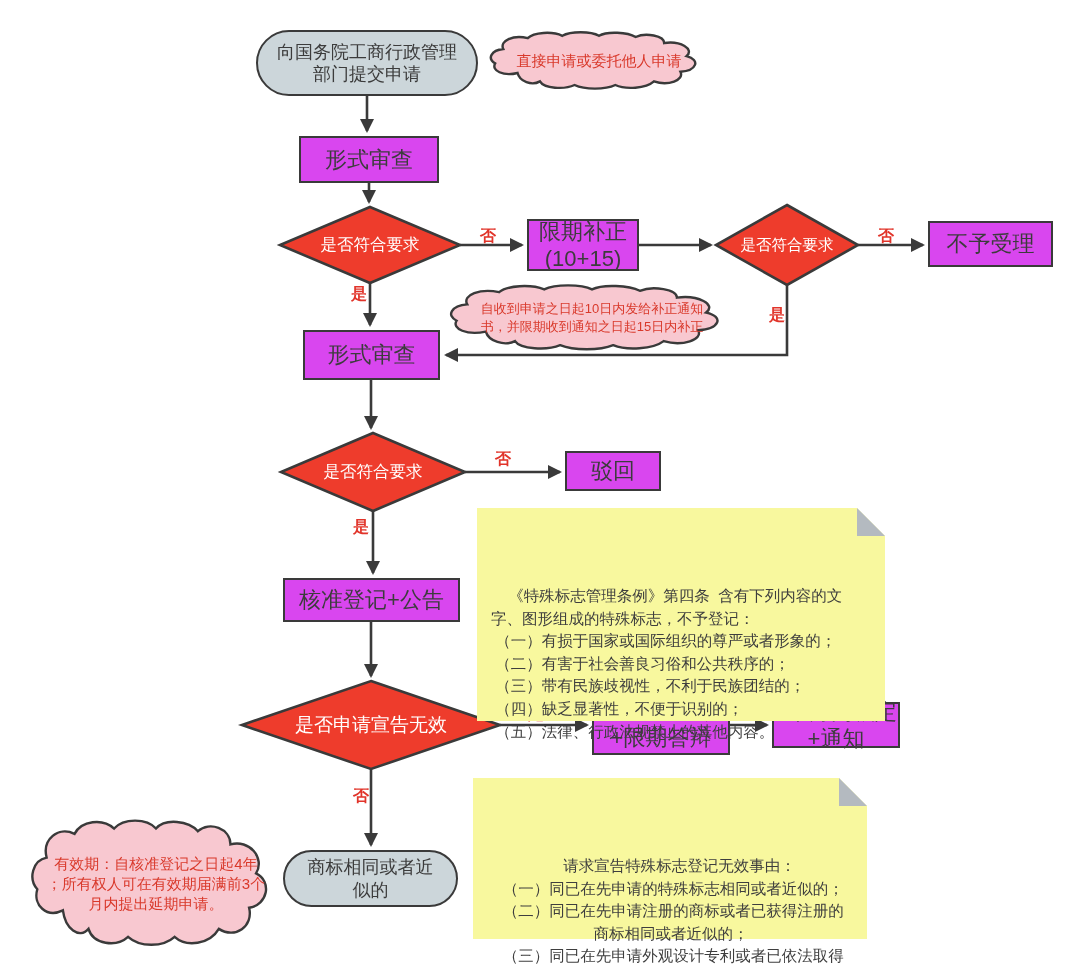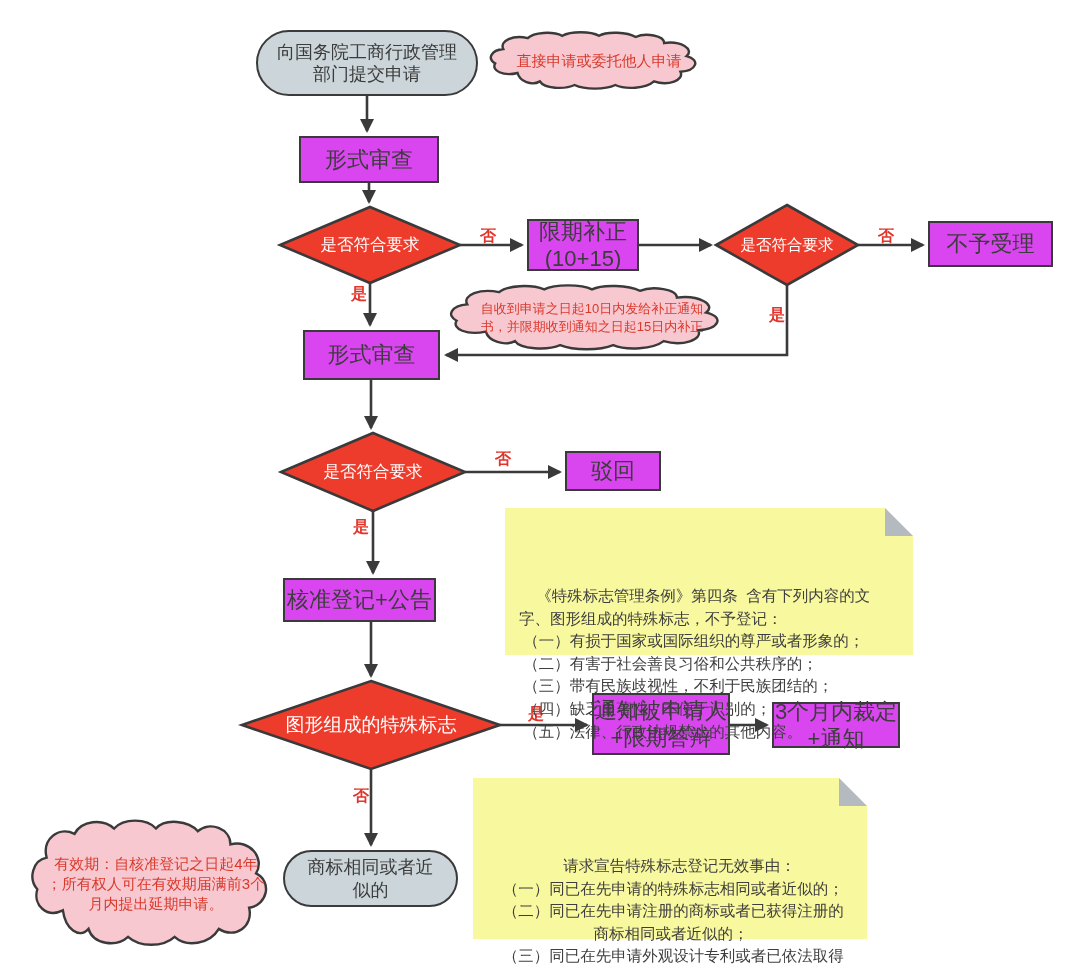--- a/index.html
+++ b/index.html
@@ -66,31 +66,31 @@
     </g>
   </svg>
 
   <div class="node stadium" style="left:256px;top:30px;width:222px;height:66px;">向国务院工商行政管理部门提交申请</div>
   <div class="node" style="left:299px;top:136px;width:140px;height:47px;">形式审查</div>
   <div class="node" style="left:527px;top:219px;width:112px;height:52px;">限期补正
 (10+15)</div>
   <div class="node" style="left:928px;top:221px;width:125px;height:46px;">不予受理</div>
   <div class="node" style="left:303px;top:330px;width:137px;height:50px;">形式审查</div>
   <div class="node" style="left:565px;top:451px;width:96px;height:40px;">驳回</div>
-  <div class="node" style="left:283px;top:578px;width:153px;height:44px;">核准登记+公告</div>
+  <div class="node" style="left:283px;top:578px;width:177px;height:44px;">核准登记+公告</div>
   <div class="node" style="left:592px;top:693px;width:138px;height:62px;">通知被申请人
 +限期答辩</div>
   <div class="node" style="left:772px;top:702px;width:128px;height:46px;">3个月内裁定
 +通知</div>
   <div class="node stadium" style="left:283px;top:850px;width:175px;height:57px;">商标相同或者近似的</div>
 
   <div class="dtext" style="left:280px;top:207px;width:180px;height:76px;">是否符合要求</div>
   <div class="dtext" style="left:716px;top:205px;width:142px;height:80px;font-size:15.5px;">是否符合要求</div>
   <div class="dtext" style="left:281px;top:433px;width:184px;height:78px;">是否符合要求</div>
-  <div class="dtext big" style="left:242px;top:681px;width:258px;height:88px;">图形组成的特殊标志</div>
+  <div class="dtext big" style="left:242px;top:681px;width:258px;height:88px;">是否申请宣告无效</div>
 
   <div class="edge-label" style="left:488px;top:236px;">否</div>
   <div class="edge-label" style="left:359px;top:294px;">是</div>
   <div class="edge-label" style="left:886px;top:236px;">否</div>
   <div class="edge-label" style="left:777px;top:315px;">是</div>
   <div class="edge-label" style="left:503px;top:459px;">否</div>
   <div class="edge-label" style="left:361px;top:527px;">是</div>
   <div class="edge-label" style="left:536px;top:714px;">是</div>
   <div class="edge-label" style="left:361px;top:796px;">否</div>
 
@@ -112,21 +112,21 @@
 
   <div class="cloud" style="left:28px;top:818px;width:256px;height:132px;">
     <svg viewBox="0 0 220 100" preserveAspectRatio="none">
       <path d="M30,70 C16,76 4,66 8,54 C0,46 4,32 16,30 C12,16 26,6 40,12 C46,2 64,0 74,8 C82,0 102,0 110,8 C118,0 138,2 146,10 C156,2 174,8 174,20 C190,16 204,30 196,42 C210,48 206,66 190,68 C194,82 178,92 164,84 C156,96 136,98 126,90 C116,98 96,98 86,90 C76,98 56,96 52,84 C44,92 32,84 30,70 Z" fill="#f8c8d0" stroke="#3a3a3a" stroke-width="2.4" vector-effect="non-scaling-stroke"></path>
     </svg>
     <div class="cloud-text">有效期：自核准登记之日起4年
 ；所有权人可在有效期届满前3个
 月内提出延期申请。</div>
   </div>
 
-  <div class="note" style="left:477px;top:508px;width:408px;height:147px;margin-left:28px;">
+  <div class="note" style="left:477px;top:508px;width:408px;height:213px;">
     <span class="fold-cut"></span>
     <span class="fold"></span>
     <span>《特殊标志管理条例》第四条  含有下列内容的文
 字、图形组成的特殊标志，不予登记：
  （一）有损于国家或国际组织的尊严或者形象的；
  （二）有害于社会善良习俗和公共秩序的；
  （三）带有民族歧视性，不利于民族团结的；
  （四）缺乏显著性，不便于识别的；
  （五）法律、行政法规禁止的其他内容。</span>
   </div>

